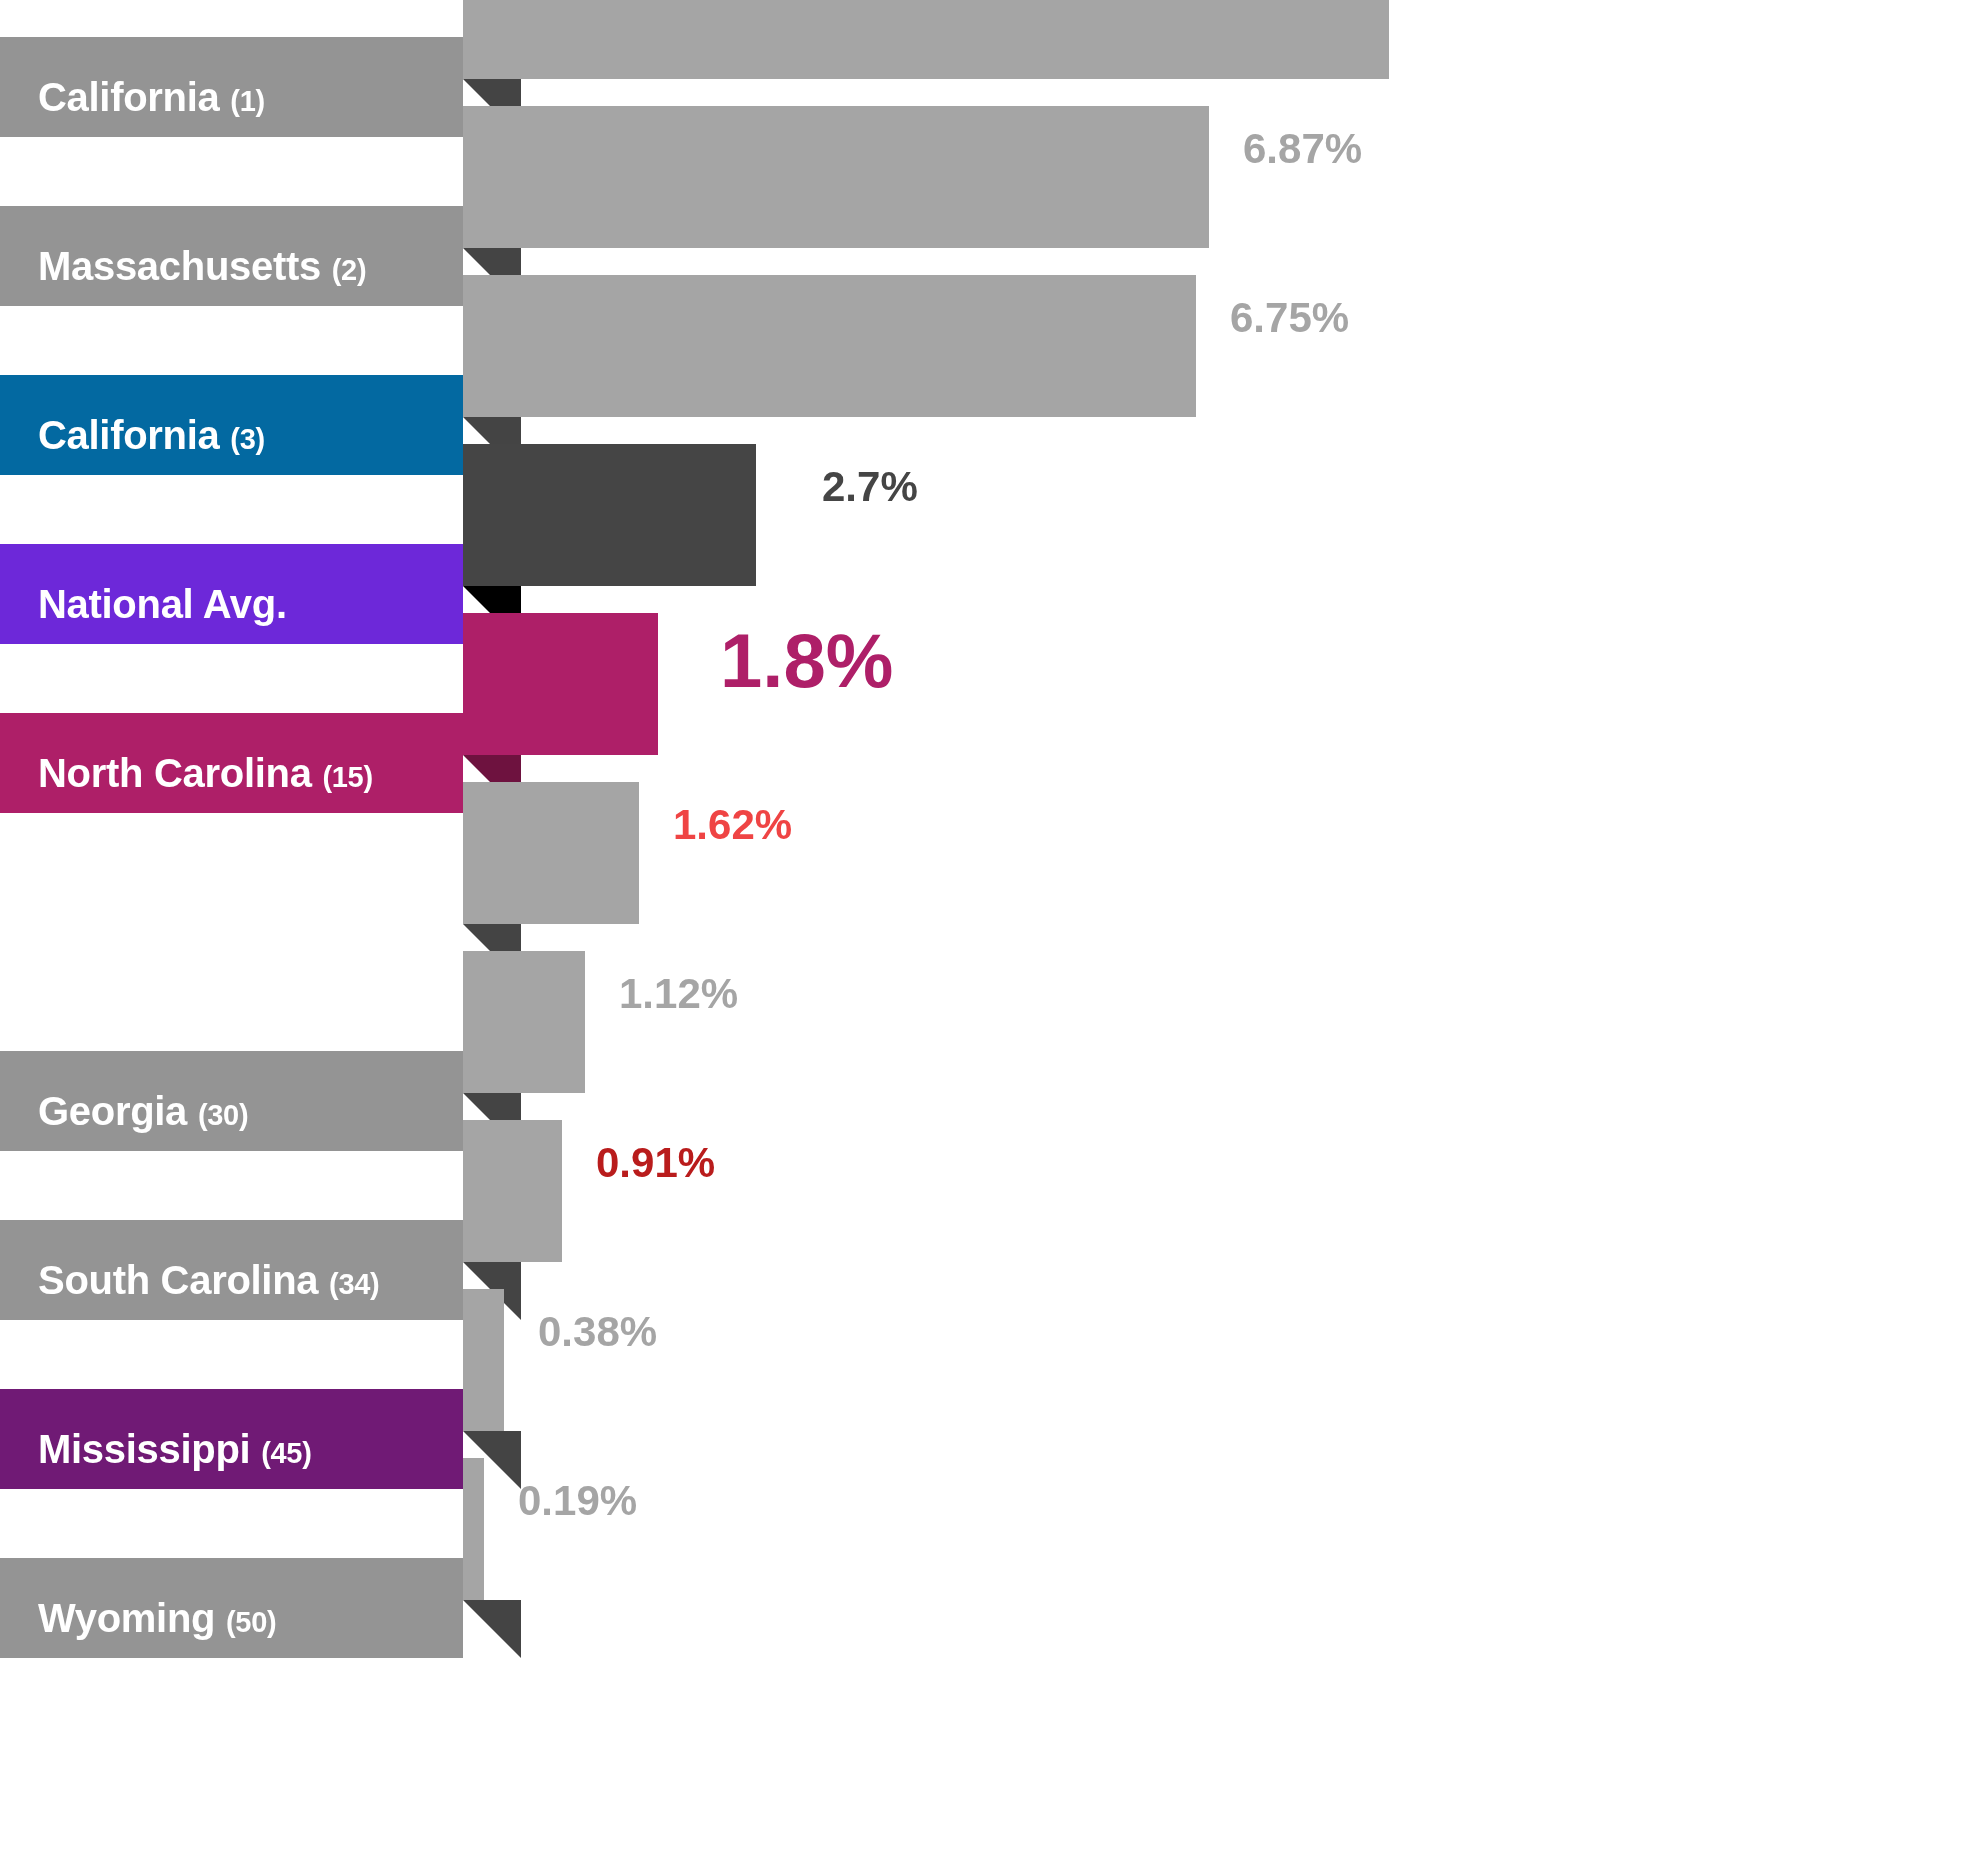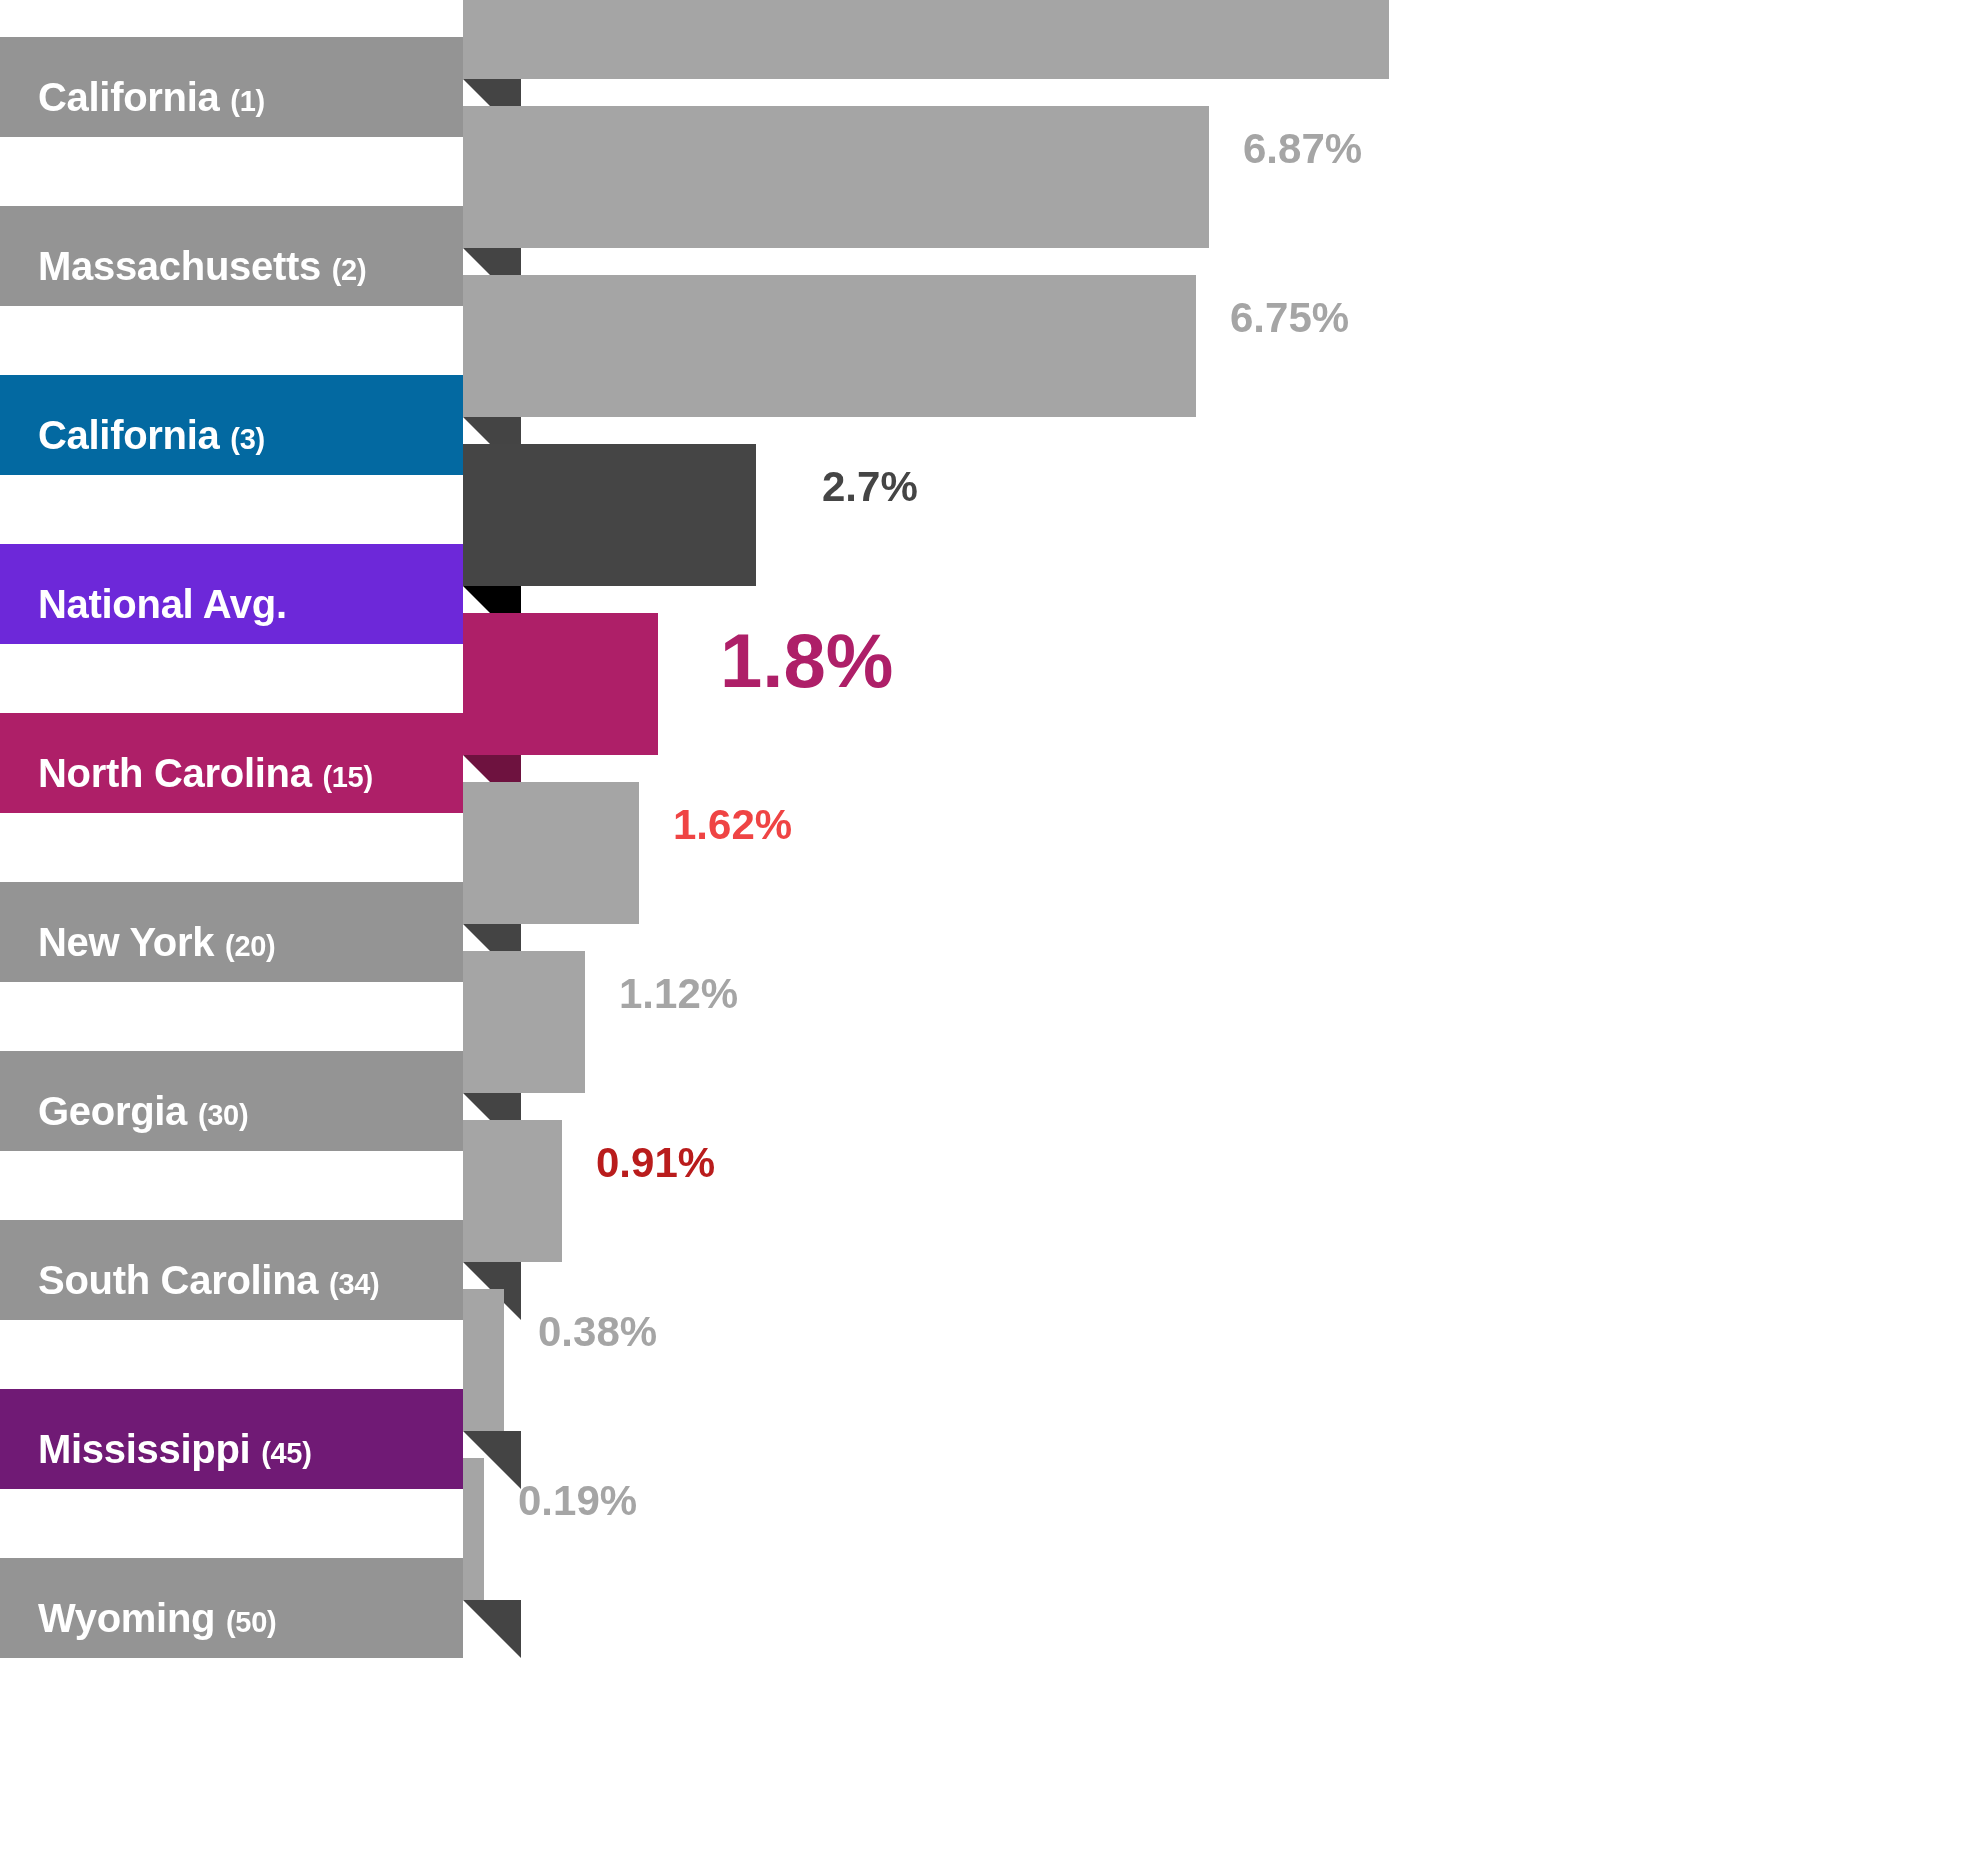--- a/index.html
+++ b/index.html
@@ -108,23 +108,20 @@
       <div class="bar" style="width: 195px; background: rgb(174, 31, 104);"></div>
       <div class="fold" style="border-width: 58px 0px 0px 58px; border-color: rgb(110, 18, 63) transparent transparent;"></div>
       <div class="plate" style="background: rgb(174, 31, 104);">
         <div class="plate-label" style="color: rgb(255, 255, 255);"><span>North Carolina</span> <span class="rank">(15)</span></div>
       </div>
       <div class="value big" style="color: rgb(174, 31, 104); left: 720px; top: 10px;">1.8%</div>
     </div>
     <div class="row" style="top: 782px; height: 200px;">
       <div class="bar" style="width: 176px; background: rgb(165, 165, 165);"></div>
       <div class="fold" style="border-width: 58px 0px 0px 58px; border-color: rgb(68, 68, 68) transparent transparent;"></div>
-      <div class="plate" style="background: rgb(148, 148, 148);">
-        <div class="plate-label" style="color: rgb(255, 255, 255);"><span>New York</span> <span class="rank">(20)</span></div>
-      </div>
       <div class="value" style="color: #ef4444; left: 673px; top: 22px;">1.62%</div>
     </div>
     <div class="row" style="top: 951px; height: 200px;">
       <div class="bar" style="width: 122px; background: rgb(165, 165, 165);"></div>
       <div class="fold" style="border-width: 58px 0px 0px 58px; border-color: rgb(68, 68, 68) transparent transparent;"></div>
       <div class="plate" style="background: rgb(148, 148, 148);">
         <div class="plate-label" style="color: rgb(255, 255, 255);"><span>Georgia</span> <span class="rank">(30)</span></div>
       </div>
       <div class="value" style="color: rgb(165, 165, 165); left: 619px; top: 22px;">1.12%</div>
     </div>

